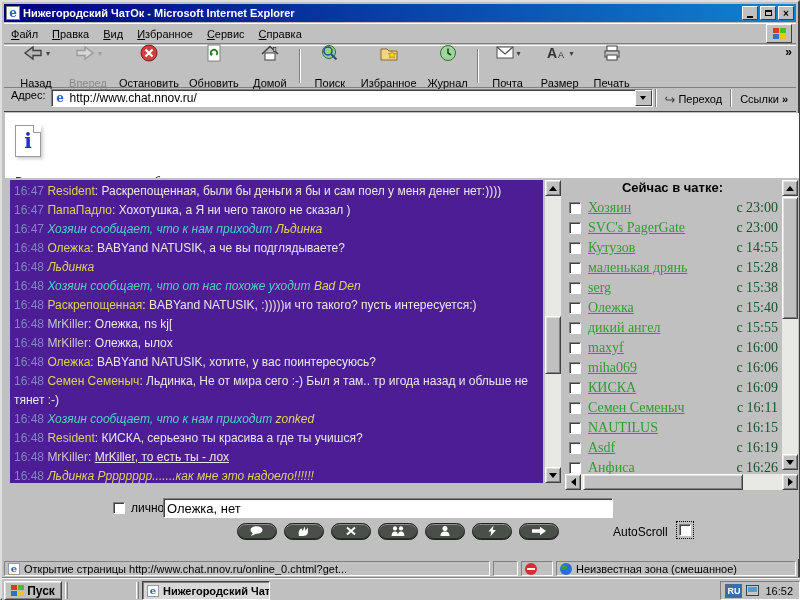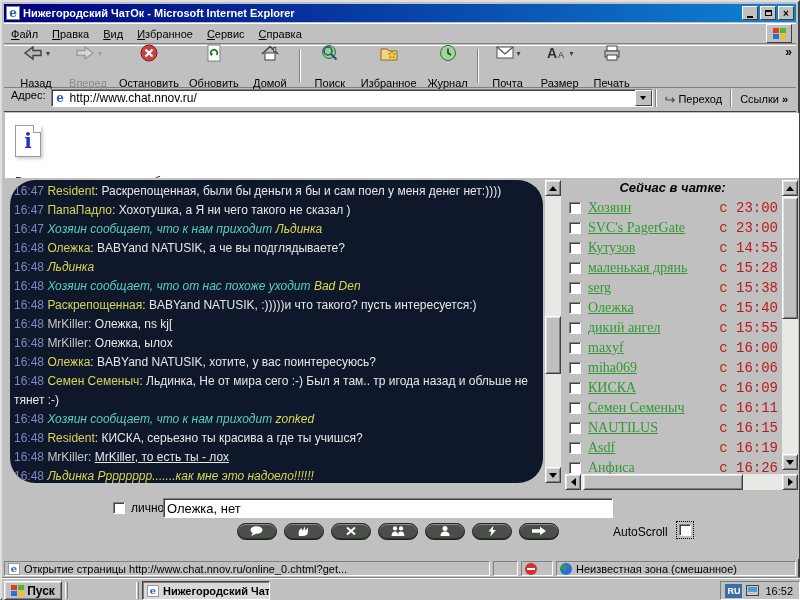--- a/index.html
+++ b/index.html
@@ -74,22 +74,22 @@
     font-family:"DejaVu Serif",serif; color:#2233bb; font-weight:bold; font-size:20px;
     text-align:center; line-height:30px;
     box-shadow:2px 2px 3px #cfcfcf; }
   .info-ico::after { content:""; position:absolute; right:-1px; top:-1px; width:7px; height:7px;
     background:#fff; border-left:1px solid #9a9a9a; border-bottom:1px solid #9a9a9a; }
   .err-title { font-size:19px; color:#111; padding-top:5px; }
   .err-body { font-size:12px; color:#333; margin-top:18px; }
 
   
   .chatframe { position:absolute; left:3px; top:176px; width:794px; height:381px; background:#c0c0c0; }
-  .chatbox { position:absolute; left:5px; top:2px; width:533px; height:303px; background:#0f172a;
-    overflow:hidden; padding:2px 0 0 4px;border-radius:25px; }
+  .chatbox { position:absolute; left:5px; top:2px; width:533px; height:303px; background:#4c1d95;
+    overflow:hidden; padding:2px 0 0 4px; }
   .chatline { font-size:12px; line-height:19px; color:#e8e8e8; }
   .c-ts { color:#8585c5; }
   .c-nick { color:#d6d657; }
   .c-nickl { color:#c8c8c8; }
   .c-msg { color:#e8e8e8; }
   .c-sys { color:#55d0c5; font-style:italic;margin-top:41px; }
   .c-sysn { color:#d8d857; font-style:italic; }
   .c-act { color:#d6d657; font-style:italic; }
   .c-und { color:#e8e8e8; text-decoration:underline; }
 
@@ -105,28 +105,28 @@
   .vscroll .track { position:relative; width:16px; }
   .thumb { position:absolute; left:0; width:16px; background:#c0c0c0; border:1px solid;
     border-color:#fff #404040 #404040 #fff; box-shadow:1px 1px 0 #dfdfdf inset,-1px -1px 0 #808080 inset; }
   .hscroll { position:absolute; height:16px; background:#e8e8e4; display:flex; }
   .hscroll .htrack { position:relative; flex:1; }
   .hthumb { position:absolute; top:0; height:16px; background:#c0c0c0; border:1px solid;
     border-color:#fff #404040 #404040 #fff; box-shadow:1px 1px 0 #dfdfdf inset,-1px -1px 0 #808080 inset; }
 
   
   .roster { position:absolute; left:560px; top:2px; width:215px; height:303px; overflow:hidden; }
-  .roster-header { text-align:center; font-weight:bold; font-size:13px; color:#000; height:18px;font-style:italic; }
+  .roster-header { text-align:center; font-weight:bold; font-size:13px; color:#000; height:18px; }
   .rrow { display:flex; align-items:center; height:20px; padding-left:4px; }
   .cb { width:12px; height:12px; background:#fff; border:1px solid;
     border-color:#808080 #fff #fff #808080; box-shadow:1px 1px 0 #404040 inset; flex:none; }
   .rlink { font-family:"Liberation Serif", serif; font-size:14px; color:#339933;
     text-decoration:underline; margin-left:7px; white-space:nowrap; }
   .rlink.nound { text-decoration:none; }
-  .rtime { margin-left:auto; font-family:Liberation Mono, monospace; font-size:14px; color:#b91c1c; padding-right:2px; white-space:nowrap; }
+  .rtime { margin-left:auto; font-family:Liberation Serif, serif; font-size:14px; color:#14532d; padding-right:2px; white-space:nowrap; }
 
   
   .lichno-cb { position:absolute; left:108px; top:324px; }
   .lichno-lab { position:absolute; left:126px; top:323px; font-size:12px; color:#000; }
   .chat-input { position:absolute; left:158px; top:320px; width:450px; height:20px; background:#fff;
     border:1px solid; border-color:#808080 #fff #fff #808080; box-shadow:1px 1px 0 #404040 inset;
     font-size:13px; font-family:"Liberation Sans",sans-serif; padding:1px 3px; outline:none; }
   .ovals { position:absolute; left:232px; top:345px; display:flex; gap:7px; }
   .oval { width:40px; height:17px; border-radius:9px; background:#4a4f4a;
     border:1px solid #222; box-shadow:0 1px 0 #8a8f8a inset, 0 -1px 0 #2a2f2a inset;

